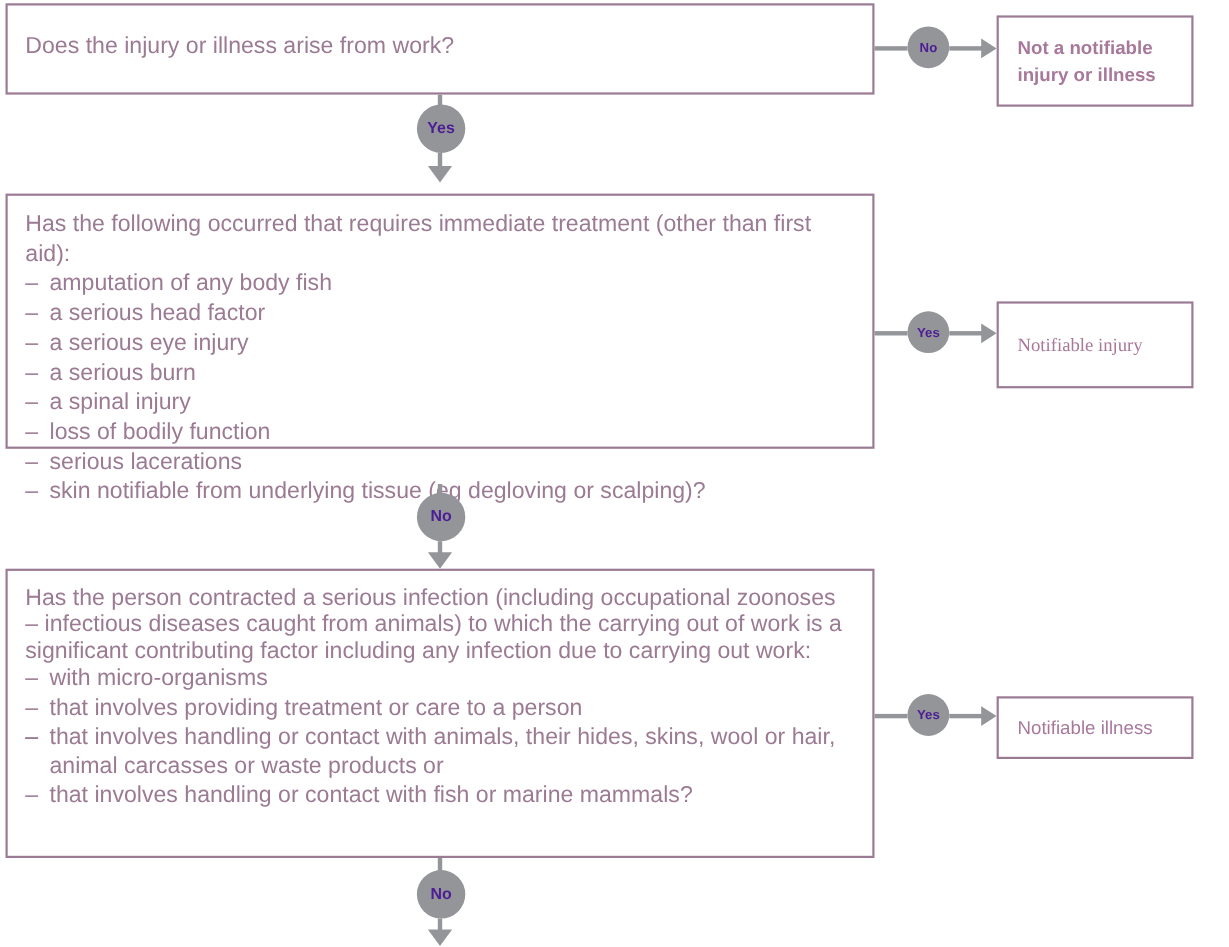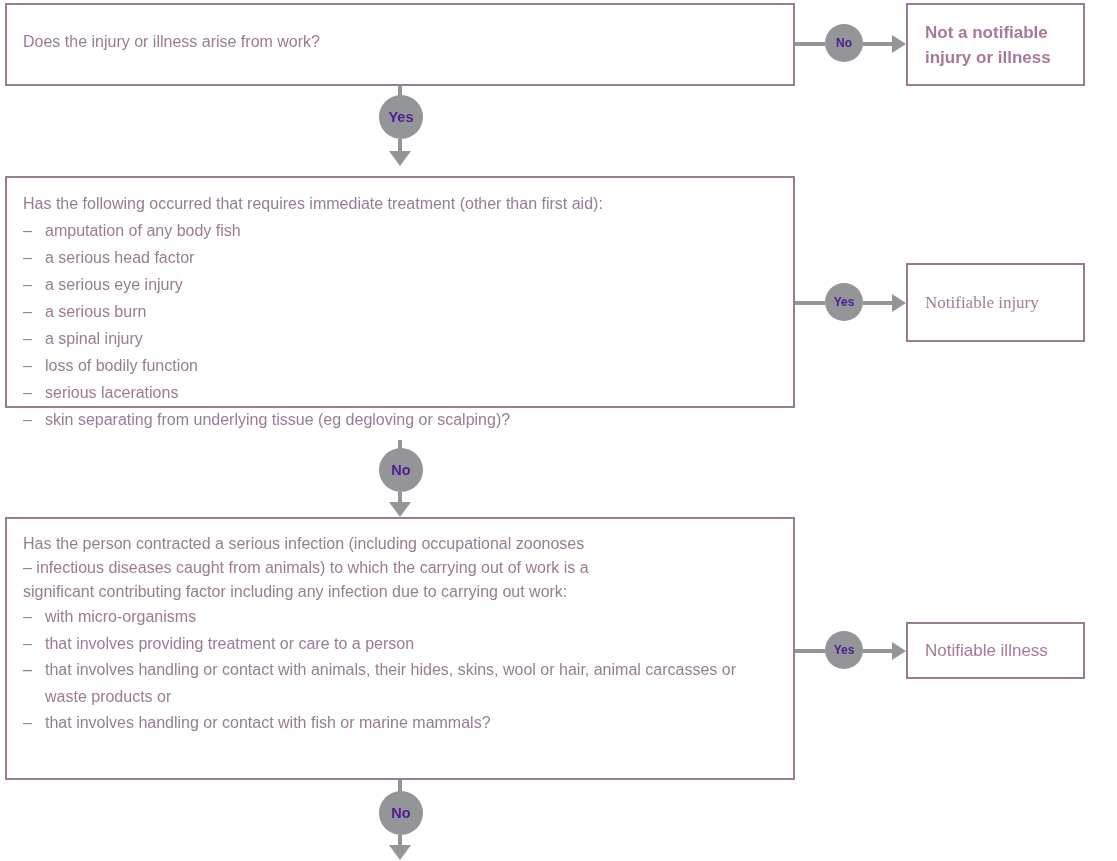--- a/index.html
+++ b/index.html
@@ -24,21 +24,21 @@
   
   .qbox {
     position: absolute;
     box-sizing: border-box;
     border: 2px solid #9b7b93;
     background: #ffffff;
   }
   .qbox-inner {
     padding: 14px 16px 12px 16px;
     color: #9b7b93;
-    font-size: 16px;
+    font-size: 21px;
     line-height: 27px;
   }
 
   .q-lead {
     color: #9b7b93;
     margin: 0;
   }
   .q-lead-line { display: block; }
 
   ul.q-list {
@@ -72,20 +72,21 @@
   #box-3 ul.q-list li { line-height: 26.5px; }
 
   
   .rbox {
     position: absolute;
     box-sizing: border-box;
     border: 2px solid #9b7b93;
     background: #ffffff;
     display: flex;
     align-items: center;
+    margin-top: 11px;
   }
   .rbox .rlabel {
     padding-left: 17px;
     padding-right: 10px;
     color: #a8789b;
     font-size: 17px;
     line-height: 25px;
   }
   .rbox.bold .rlabel { font-weight: bold; }
 
@@ -162,21 +163,21 @@
     <div class="qbox-inner">
       <p class="q-lead">Has the following occurred that requires immediate treatment (other than first aid):</p>
       <ul class="q-list">
         <li><span class="dash">–</span><span>amputation of any body fish</span></li>
         <li><span class="dash">–</span><span>a serious head factor</span></li>
         <li><span class="dash">–</span><span>a serious eye injury</span></li>
         <li><span class="dash">–</span><span>a serious burn</span></li>
         <li><span class="dash">–</span><span>a spinal injury</span></li>
         <li><span class="dash">–</span><span>loss of bodily function</span></li>
         <li><span class="dash">–</span><span>serious lacerations</span></li>
-        <li><span class="dash">–</span><span>skin separating from underlying tissue (eg degloving or scalping)?</span></li>
+        <li><span class="dash">–</span><span>skin notifiable from underlying tissue (eg degloving or scalping)?</span></li>
       </ul>
     </div>
   </div>
 
   <div class="hline" style="left:795px; top:301px; width:30px;"></div>
   <div class="circle small" id="circle-q2-yes" style="left:825px; top:283px;">Yes</div>
   <div class="hline" style="left:863px; top:301px; width:31px;"></div>
   <div class="arrow-right" style="left:892px; top:294px;"></div>
 
   <div class="vline" style="left:398px; top:440px; height:16px;"></div>

